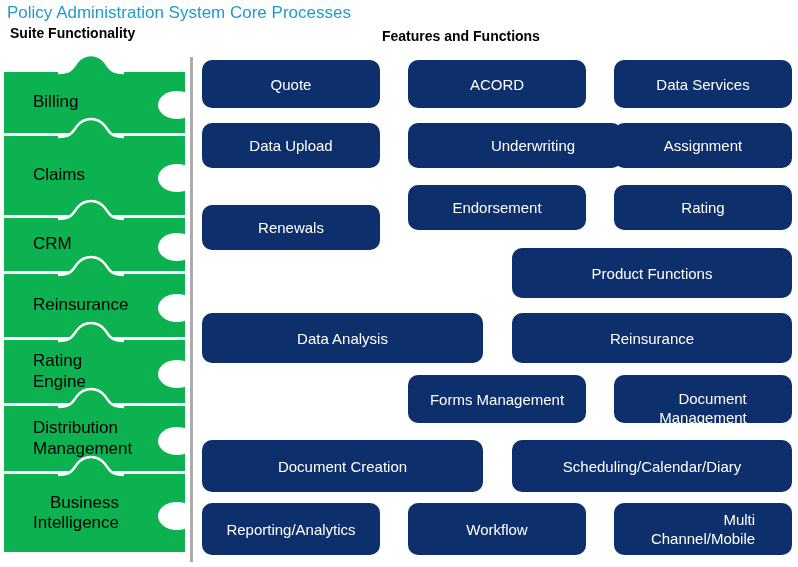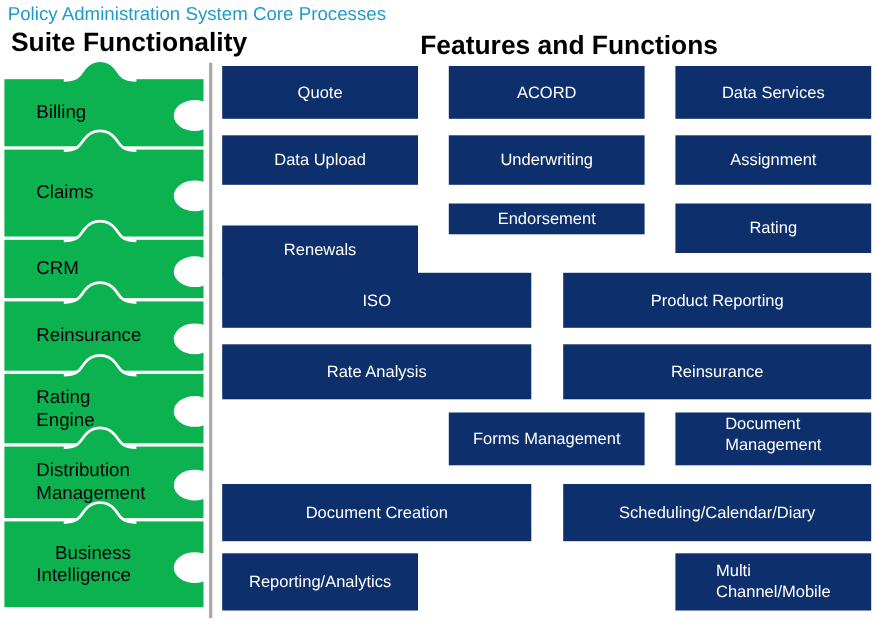--- a/index.html
+++ b/index.html
@@ -14,21 +14,21 @@
     overflow:hidden;
   }
   .page-title {
     position:absolute; left:7px; top:3px;
     font-size:17px; font-weight:400;
     color: var(--title_teal, #1F9BC9);
     white-space:nowrap;
   }
   .section-header {
     position:absolute;
-    font-size:24px; font-weight:700; color:#000;
+    font-size:14px; font-weight:700; color:#000;
     white-space:nowrap;
   }
   .suite-header { left:10px; top:25px; }
   .features-header { left:382px; top:28px; }
 
   .puzzle-svg { position:absolute; left:0; top:0; }
 
   .suite-label {
     position:absolute; left:33px; width:122px;
     display:flex; align-items:center;
@@ -39,29 +39,29 @@
   .divider {
     position:absolute; left:190px; top:57px;
     width:3px; height:505px;
     background: var(--divider_gray, #ABABAB);
   }
 
   .btn {
     position:absolute;
     background: var(--navy, #0D2F6B);
     color:#ffffff;
-    border-radius:0;
+    border-radius:10px;
     display:flex; align-items:center; justify-content:center;
-    text-align:left;
+    text-align:right;
     font-size:15px; line-height:19px;
     white-space:pre-line;
   }
   .btn.clip {
     align-items:flex-start;
-    padding-top:1px;
+    padding-top:14px;
     box-sizing:border-box;
     overflow:hidden;
   }
 </style>
 </head>
 <body>
 
 <div id="stage">
 
   <div class="page-title">Policy Administration System Core Processes</div>
@@ -109,37 +109,37 @@
   <div class="suite-label" style="top:474px; height:78px;text-align:right;">Business
 Intelligence</div>
 
   <div class="divider"></div>
 
   <div class="btn" style="left:202px; top:60px;  width:178px; height:48px;">Quote</div>
   <div class="btn" style="left:408px; top:60px;  width:178px; height:48px;">ACORD</div>
   <div class="btn" style="left:614px; top:60px;  width:178px; height:48px;">Data Services</div>
 
   <div class="btn" style="left:202px; top:123px; width:178px; height:45px;">Data Upload</div>
-  <div class="btn" style="left:408px; top:123px; width:178px; height:45px;">Underwriting</div>
+  <div class="btn" style="left:408px; top:123px; width:178px; height:45px;padding-left:36px;">Underwriting</div>
   <div class="btn" style="left:614px; top:123px; width:178px; height:45px;">Assignment</div>
 
   <div class="btn" style="left:202px; top:185px; width:178px; height:45px;margin-top:20px;">Renewals</div>
-  <div class="btn" style="left:408px; top:185px; width:178px; height:28px;">Endorsement</div>
+  <div class="btn" style="left:408px; top:185px; width:178px; height:45px;">Endorsement</div>
   <div class="btn" style="left:614px; top:185px; width:178px; height:45px;">Rating</div>
 
-  <div class="btn" style="left:202px; top:248px; width:281px; height:50px;">ISO</div>
-  <div class="btn" style="left:512px; top:248px; width:280px; height:50px;">Product Reporting</div>
+  <div class="btn" style="left:512px; top:248px; width:280px; height:50px;">Product Functions</div>
 
-  <div class="btn" style="left:202px; top:313px; width:281px; height:50px;">Rate Analysis</div>
+  <div class="btn" style="left:202px; top:313px; width:281px; height:50px;">Data Analysis</div>
   <div class="btn" style="left:512px; top:313px; width:280px; height:50px;">Reinsurance</div>
 
   <div class="btn" style="left:408px; top:375px; width:178px; height:48px;">Forms Management</div>
   <div class="btn clip" style="left:614px; top:375px; width:178px; height:48px;">Document
 Management</div>
 
   <div class="btn" style="left:512px; top:440px; width:280px; height:52px;">Scheduling/Calendar/Diary</div>
   <div class="btn" style="left:202px; top:440px; width:281px; height:52px;">Document Creation</div>
 
   <div class="btn" style="left:202px; top:503px; width:178px; height:52px;">Reporting/Analytics</div>
+  <div class="btn" style="left:408px; top:503px; width:178px; height:52px;">Workflow</div>
   <div class="btn" style="left:614px; top:503px; width:178px; height:52px;">Multi
 Channel/Mobile</div>
 
 </div>
 
 </body></html>

